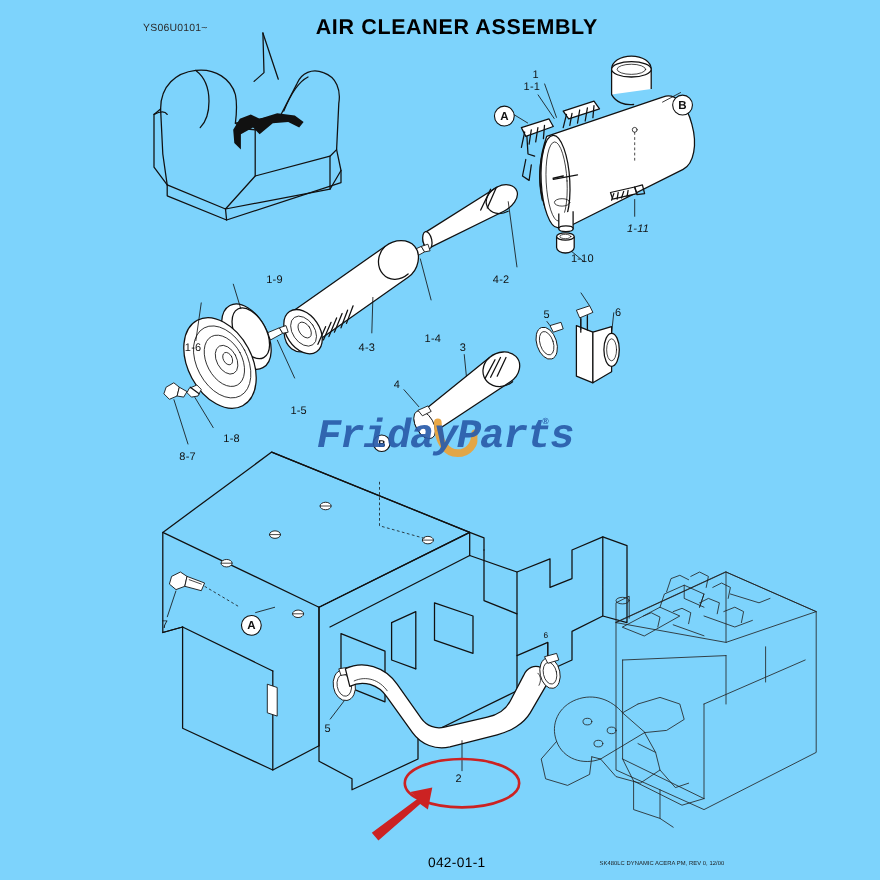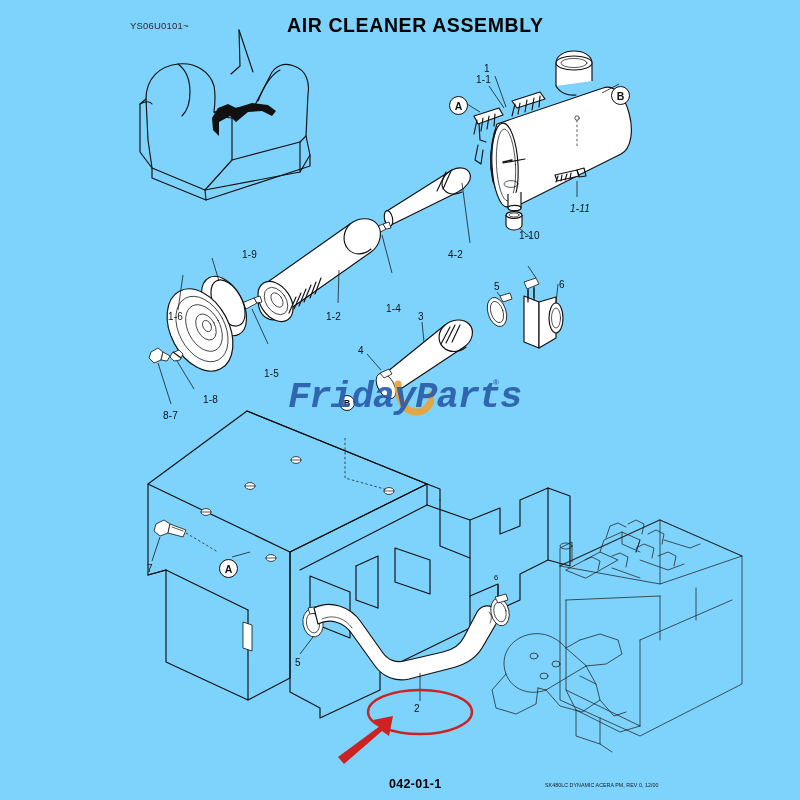--- a/index.html
+++ b/index.html
@@ -47,21 +47,21 @@
     font-size: 19.5px;
     font-weight: bold;
     letter-spacing: 0.6px;
     color: #000;
     text-align: center;
   }
   #page-number {
     left: 389px;
     top: 778px;
     font-size: 12.5px;
-    font-weight: bold;
+    font-weight: normal;
     letter-spacing: 0.3px;
   }
   #doc-footer-ref {
     left: 545px;
     top: 783px;
     font-size: 5.3px;
     letter-spacing: 0.05px;
     color: #1a1a1a;
   }
   
@@ -456,21 +456,21 @@
   <div class="txt" id="page-title">AIR CLEANER ASSEMBLY</div>
   <div class="txt" id="page-number">042-01-1</div>
   <div class="txt" id="doc-footer-ref">SK480LC DYNAMIC ACERA PM, REV 0, 12/00</div>
 
   <div class="callout" style="left:484px;top:63px;">1</div>
   <div class="callout" style="left:476px;top:74px;text-align:center;">1-1</div>
   <div class="callout" style="left:570px;top:203px;font-style:italic;">1-11</div>
   <div class="callout" style="left:519px;top:230px;">1-10</div>
   <div class="callout" style="left:448px;top:249px;">4-2</div>
   <div class="callout" style="left:386px;top:279px;margin-top:24px;">1-4</div>
-  <div class="callout" style="left:326px;top:311px;">1-2</div>
+  <div class="callout" style="left:326px;top:311px;">4-3</div>
   <div class="callout" style="left:198px;top:249px;margin-left:44px;">1-9</div>
   <div class="callout" style="left:168px;top:265px;margin-top:46px;">1-6</div>
   <div class="callout" style="left:264px;top:368px;">1-5</div>
   <div class="callout" style="left:188px;top:394px;margin-left:15px;">1-8</div>
   <div class="callout" style="left:163px;top:410px;">8-7</div>
   <div class="callout" style="left:494px;top:281px;">5</div>
   <div class="callout" style="left:559px;top:279px;">6</div>
   <div class="callout" style="left:418px;top:311px;">3</div>
   <div class="callout" style="left:358px;top:345px;">4</div>
   <div class="callout" style="left:147px;top:563px;">7</div>

